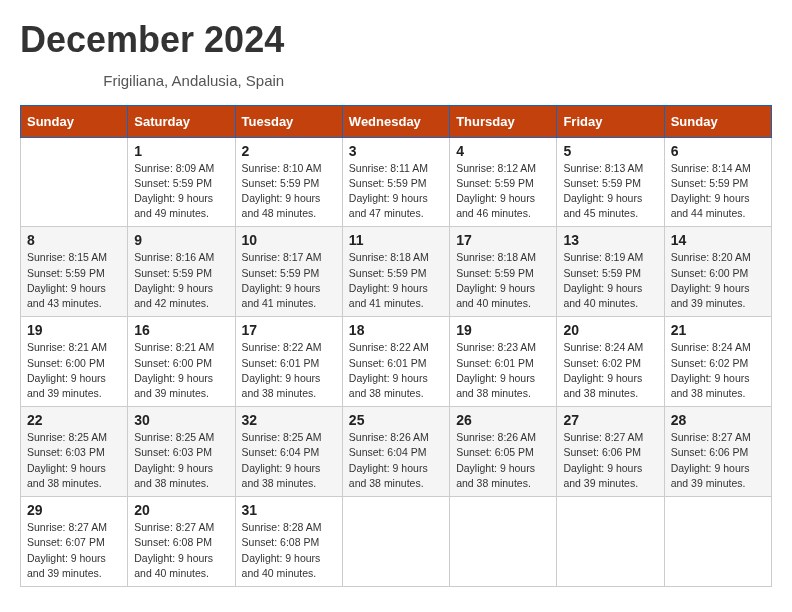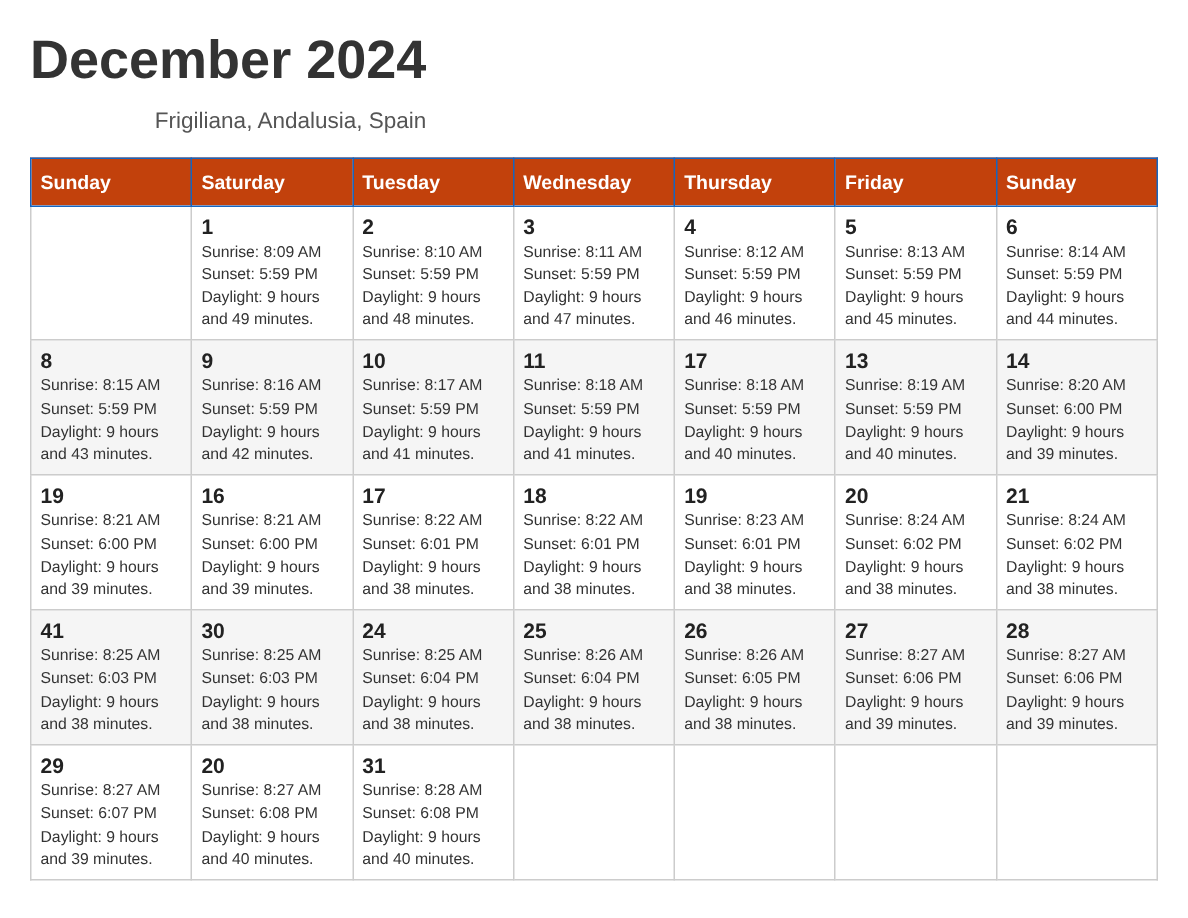--- a/index.html
+++ b/index.html
@@ -153,25 +153,25 @@
         <td><span class="day-num">18</span>
           <span class="day-info">Sunrise: 8:22 AM<br>Sunset: 6:01 PM<br>Daylight: 9 hours and 38 minutes.</span></td>
         <td><span class="day-num">19</span>
           <span class="day-info">Sunrise: 8:23 AM<br>Sunset: 6:01 PM<br>Daylight: 9 hours and 38 minutes.</span></td>
         <td><span class="day-num">20</span>
           <span class="day-info">Sunrise: 8:24 AM<br>Sunset: 6:02 PM<br>Daylight: 9 hours and 38 minutes.</span></td>
         <td><span class="day-num">21</span>
           <span class="day-info">Sunrise: 8:24 AM<br>Sunset: 6:02 PM<br>Daylight: 9 hours and 38 minutes.</span></td>
       </tr>
       <tr>
-        <td><span class="day-num">41</span>
+        <td><span class="day-num">22</span>
           <span class="day-info">Sunrise: 8:25 AM<br>Sunset: 6:03 PM<br>Daylight: 9 hours and 38 minutes.</span></td>
         <td><span class="day-num">30</span>
           <span class="day-info">Sunrise: 8:25 AM<br>Sunset: 6:03 PM<br>Daylight: 9 hours and 38 minutes.</span></td>
-        <td><span class="day-num">24</span>
+        <td><span class="day-num">32</span>
           <span class="day-info">Sunrise: 8:25 AM<br>Sunset: 6:04 PM<br>Daylight: 9 hours and 38 minutes.</span></td>
         <td><span class="day-num">25</span>
           <span class="day-info">Sunrise: 8:26 AM<br>Sunset: 6:04 PM<br>Daylight: 9 hours and 38 minutes.</span></td>
         <td><span class="day-num">26</span>
           <span class="day-info">Sunrise: 8:26 AM<br>Sunset: 6:05 PM<br>Daylight: 9 hours and 38 minutes.</span></td>
         <td><span class="day-num">27</span>
           <span class="day-info">Sunrise: 8:27 AM<br>Sunset: 6:06 PM<br>Daylight: 9 hours and 39 minutes.</span></td>
         <td><span class="day-num">28</span>
           <span class="day-info">Sunrise: 8:27 AM<br>Sunset: 6:06 PM<br>Daylight: 9 hours and 39 minutes.</span></td>
       </tr>

